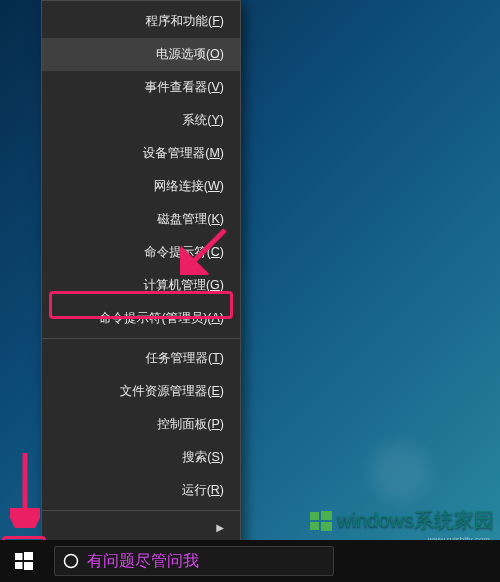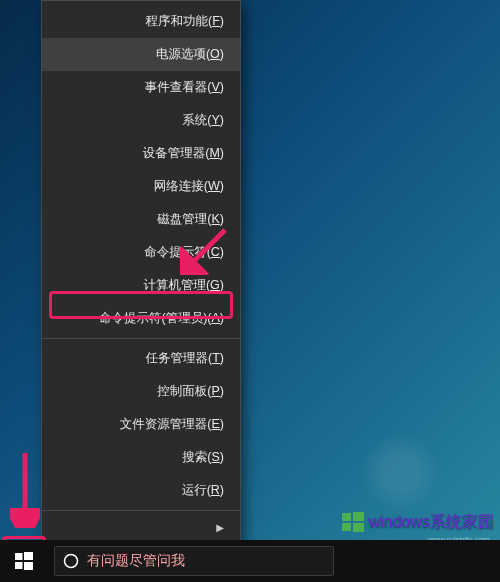--- a/index.html
+++ b/index.html
@@ -123,34 +123,34 @@
       border-radius: 2px;
       height: 30px;
       margin-left: 6px;
       padding: 0 8px;
       width: 280px;
     }
     .search-icon {
       margin-right: 8px;
     }
     .search-text {
-      color: #fca5a5;
-      font-size: 14px;
+      color: #d946ef;
+      font-size: 16px;
     }
     .watermark {
       position: absolute;
       right: 6px;
       bottom: 48px;
       display: flex;
       align-items: center;
       gap: 4px;
     }
     .watermark-text {
-      color: #6d28d9;
-      font-size: 16px;
+      color: #0f766e;
+      font-size: 20px;
       font-weight: 500;
       text-shadow: 0 1px 2px rgba(0,0,0,0.6);
     }
     .watermark-sub {
       position: absolute;
       right: 10px;
       bottom: 38px;
       color: rgba(255,255,255,0.5);
       font-size: 8px;
     }
@@ -189,24 +189,24 @@
       <span>计算机管理(<span class="underline-char">G</span>)</span>
     </div>
     <div class="menu-item">
       <span>命令提示符(管理员)(<span class="underline-char">A</span>)</span>
     </div>
     <div class="menu-separator"></div>
     <div class="menu-item">
       <span>任务管理器(<span class="underline-char">T</span>)</span>
     </div>
     <div class="menu-item">
+      <span>文件资源管理器(<span class="underline-char">E</span>)</span>
+    </div>
+    <div class="menu-item">
       <span>控制面板(<span class="underline-char">P</span>)</span>
-    </div>
-    <div class="menu-item">
-      <span>文件资源管理器(<span class="underline-char">E</span>)</span>
     </div>
     <div class="menu-item">
       <span>搜索(<span class="underline-char">S</span>)</span>
     </div>
     <div class="menu-item">
       <span>运行(<span class="underline-char">R</span>)</span>
     </div>
     <div class="menu-separator"></div>
     <div class="menu-item">
       <span class="submenu-arrow">▶</span>

